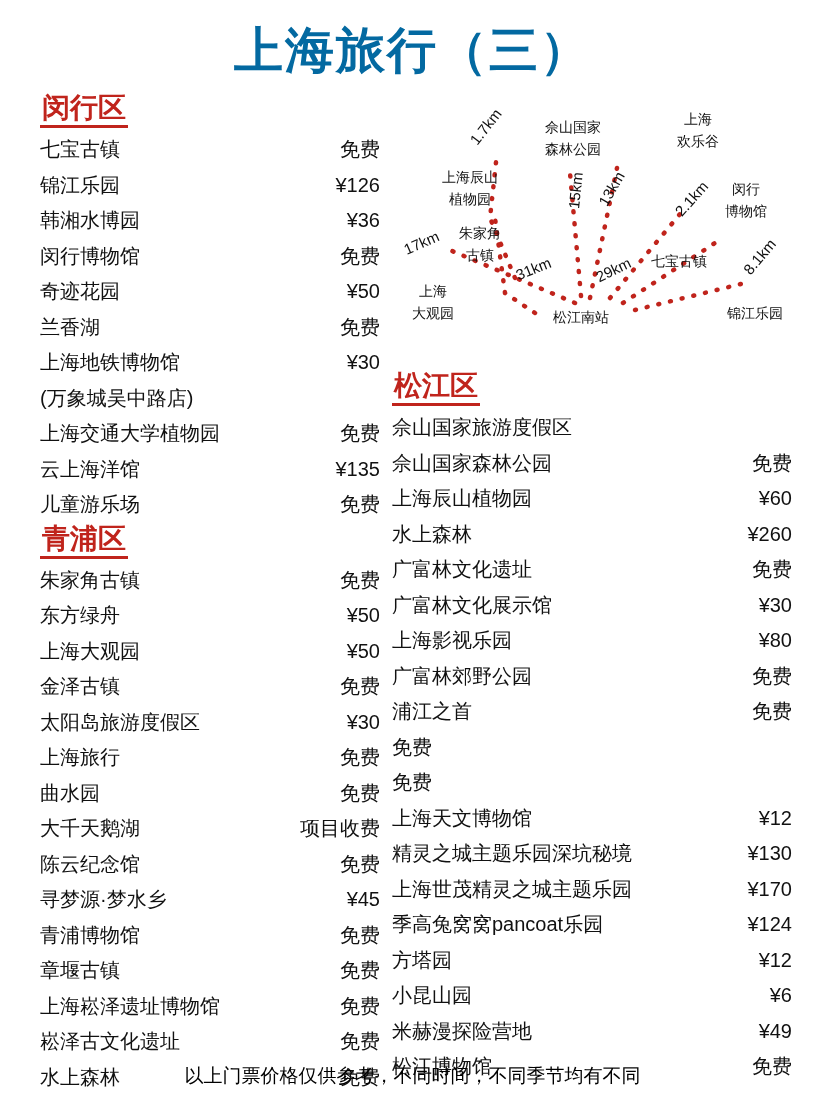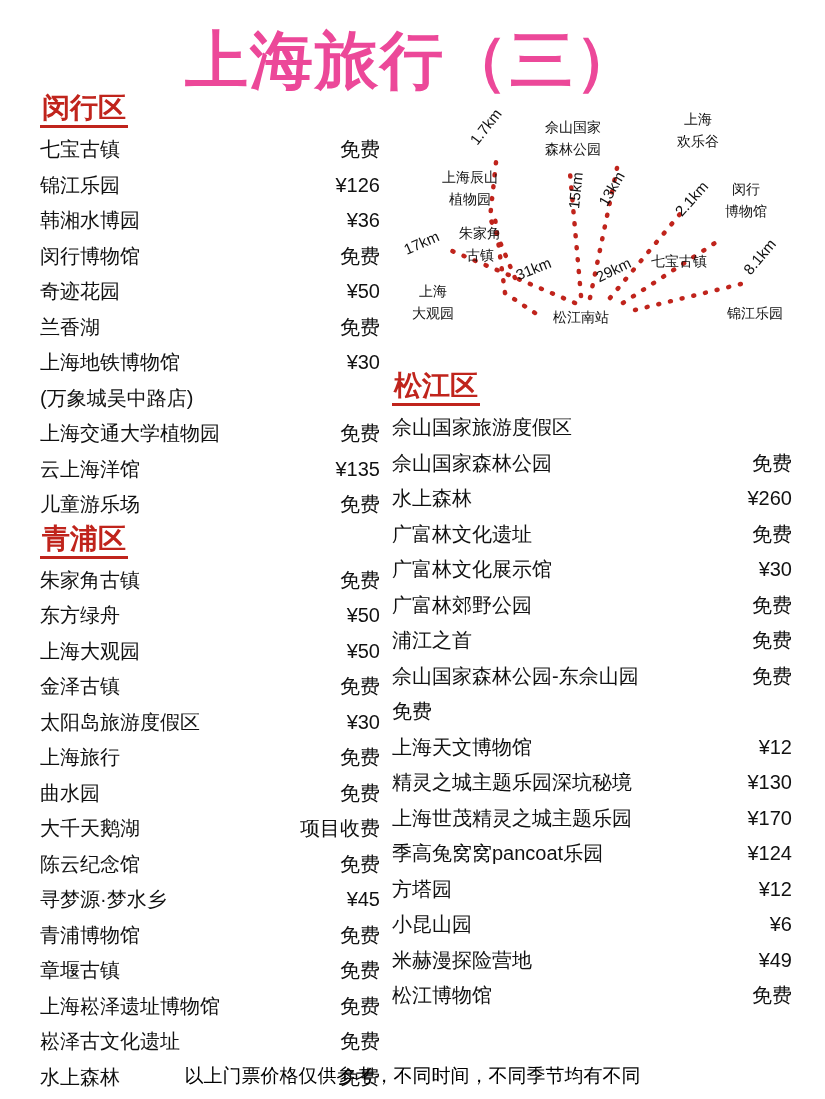--- a/index.html
+++ b/index.html
@@ -10,25 +10,25 @@
     font-family: "Liberation Sans", "DejaVu Sans", sans-serif;
     color: #111111;
   }
   .page {
     position: relative;
     width: 825px; height: 1099px;
     overflow: hidden;
   }
   .title {
     text-align: center;
-    font-size: 63px;
+    font-size: 49px;
     font-weight: bold;
     letter-spacing: 2px;
     padding-top: 18px;
-    color: #ec4899;
+    color: #0369a1;
     font-family: "DejaVu Sans", "Liberation Sans", sans-serif;
   }
   .section-head {
     color: #c0241c;
     font-weight: bold;
     font-size: 28px;
     border-bottom: 3px solid #c0241c;
     display: inline-block;
     padding: 0 2px 1px 2px;
     line-height: 1.15;
@@ -219,41 +219,48 @@
 
     <div class="row">
       <span class="nm">佘山国家旅游度假区</span>
       <span class="pr"></span>
     </div>
     <div class="row">
       <span class="nm">佘山国家森林公园</span>
       <span class="pr">免费</span>
     </div>
     <div class="row">
+      <span class="nm">上海辰山植物园</span>
+      <span class="pr">¥60</span>
+    </div>
+    <div class="row">
       <span class="nm">水上森林</span>
       <span class="pr">¥260</span>
     </div>
     <div class="row">
       <span class="nm">广富林文化遗址</span>
       <span class="pr">免费</span>
     </div>
     <div class="row">
       <span class="nm">广富林文化展示馆</span>
       <span class="pr">¥30</span>
     </div>
     <div class="row">
+      <span class="nm">上海影视乐园</span>
+      <span class="pr">¥80</span>
+    </div>
+    <div class="row">
       <span class="nm">广富林郊野公园</span>
       <span class="pr">免费</span>
     </div>
     <div class="row">
       <span class="nm">浦江之首</span>
       <span class="pr">免费</span>
     </div>
     <div class="row">
-      <span class="nm">佘山国家森林公园-东佘山园</span>
       <span class="pr">免费</span>
     </div>
     <div class="row">
       <span class="pr">免费</span>
     </div>
     <div class="row">
       <span class="nm">上海天文博物馆</span>
       <span class="pr">¥12</span>
     </div>
     <div class="row">

